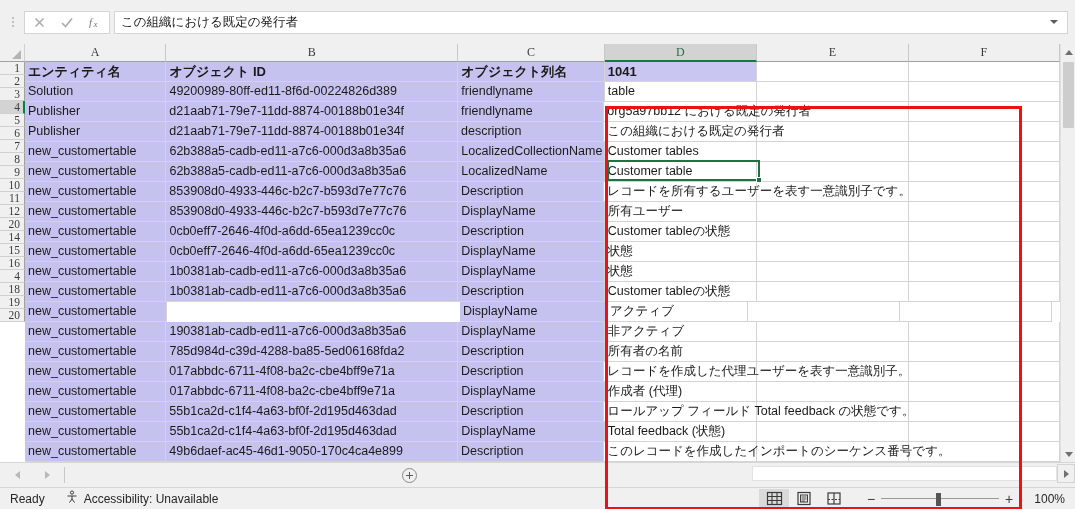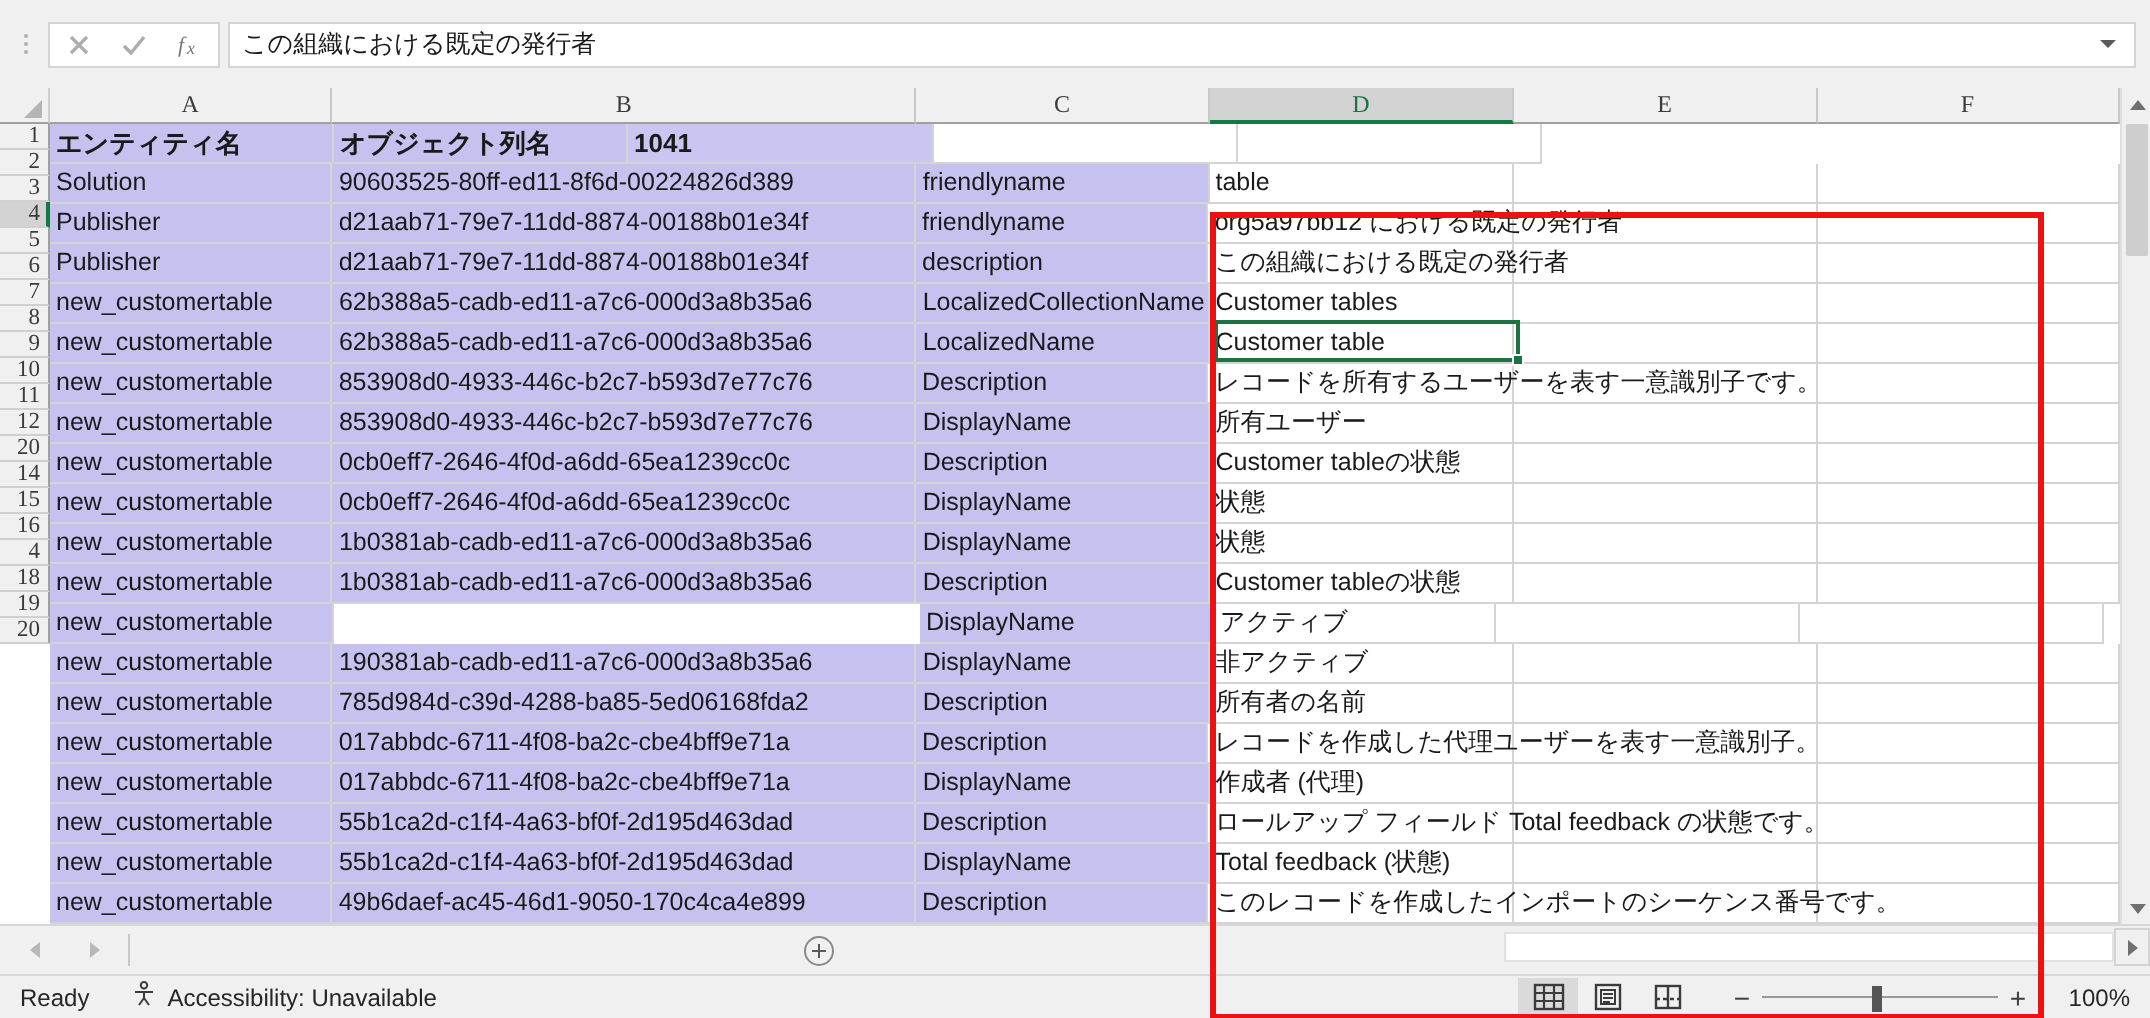--- a/index.html
+++ b/index.html
@@ -334,28 +334,29 @@
         <div class="rh">16</div>
         <div class="rh">4</div>
         <div class="rh">18</div>
         <div class="rh">19</div>
         <div class="rh">20</div>
       </div>
 
     <div class="cells" id="cellarea">
         <div class="row">
           <div class="cell sel-fill header-row" style="width: 142px;">エンティティ名</div>
+          <div class="cell sel-fill header-row" style="width: 293px;">オブジェクト ID</div>
           <div class="cell sel-fill header-row" style="width: 147px;">オブジェクト列名</div>
           <div class="cell hilite header-row" style="width: 153px;">1041</div>
           <div class="cell header-row" style="width: 152px;"></div>
           <div class="cell header-row" style="width: 152px;"></div>
         </div>
         <div class="row">
           <div class="cell sel-fill" style="width: 142px;">Solution</div>
-          <div class="cell sel-fill" style="width: 293px;">90603525-80ff-ed11-8f6d-00224826d389</div>
+          <div class="cell sel-fill" style="width: 293px;">49200989-80ff-ed11-8f6d-00224826d389</div>
           <div class="cell sel-fill" style="width: 147px;">friendlyname</div>
           <div class="cell" style="width: 153px;">table</div>
           <div class="cell" style="width: 152px;"></div>
           <div class="cell" style="width: 152px;"></div>
         </div>
         <div class="row">
           <div class="cell sel-fill" style="width: 142px;">Publisher</div>
           <div class="cell sel-fill" style="width: 293px;">d21aab71-79e7-11dd-8874-00188b01e34f</div>
           <div class="cell sel-fill" style="width: 147px;">friendlyname</div>
           <div class="cell overflow" style="width: 153px;">org5a97bb12 における既定の発行者</div>

